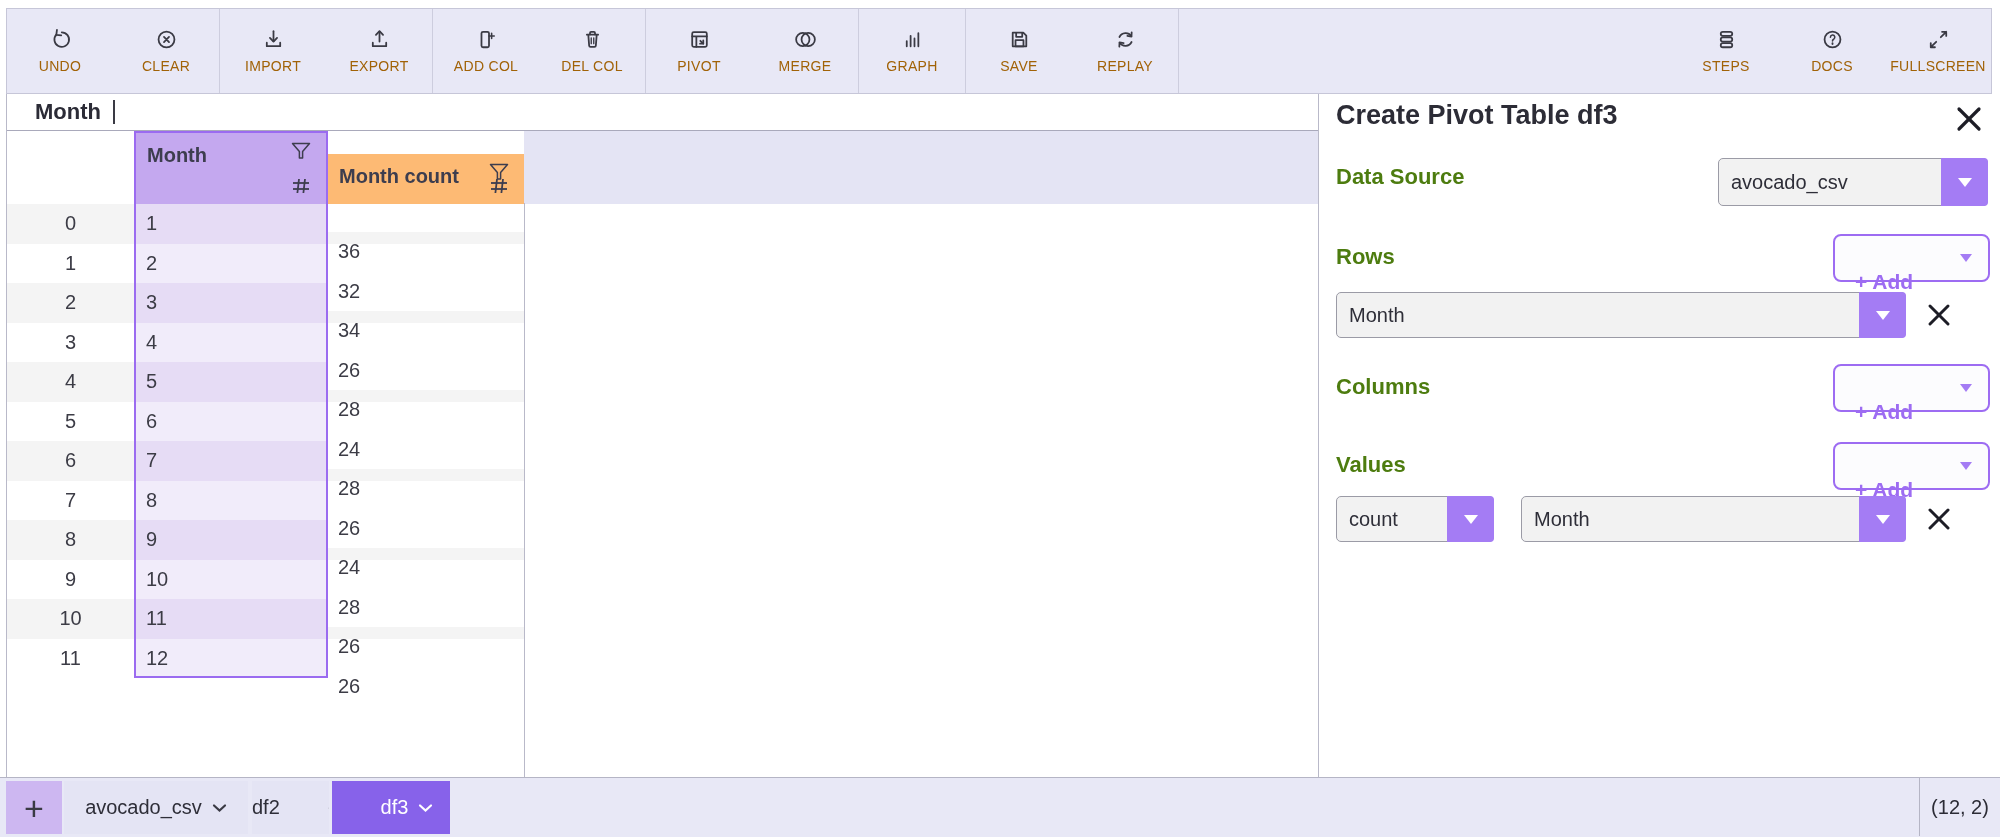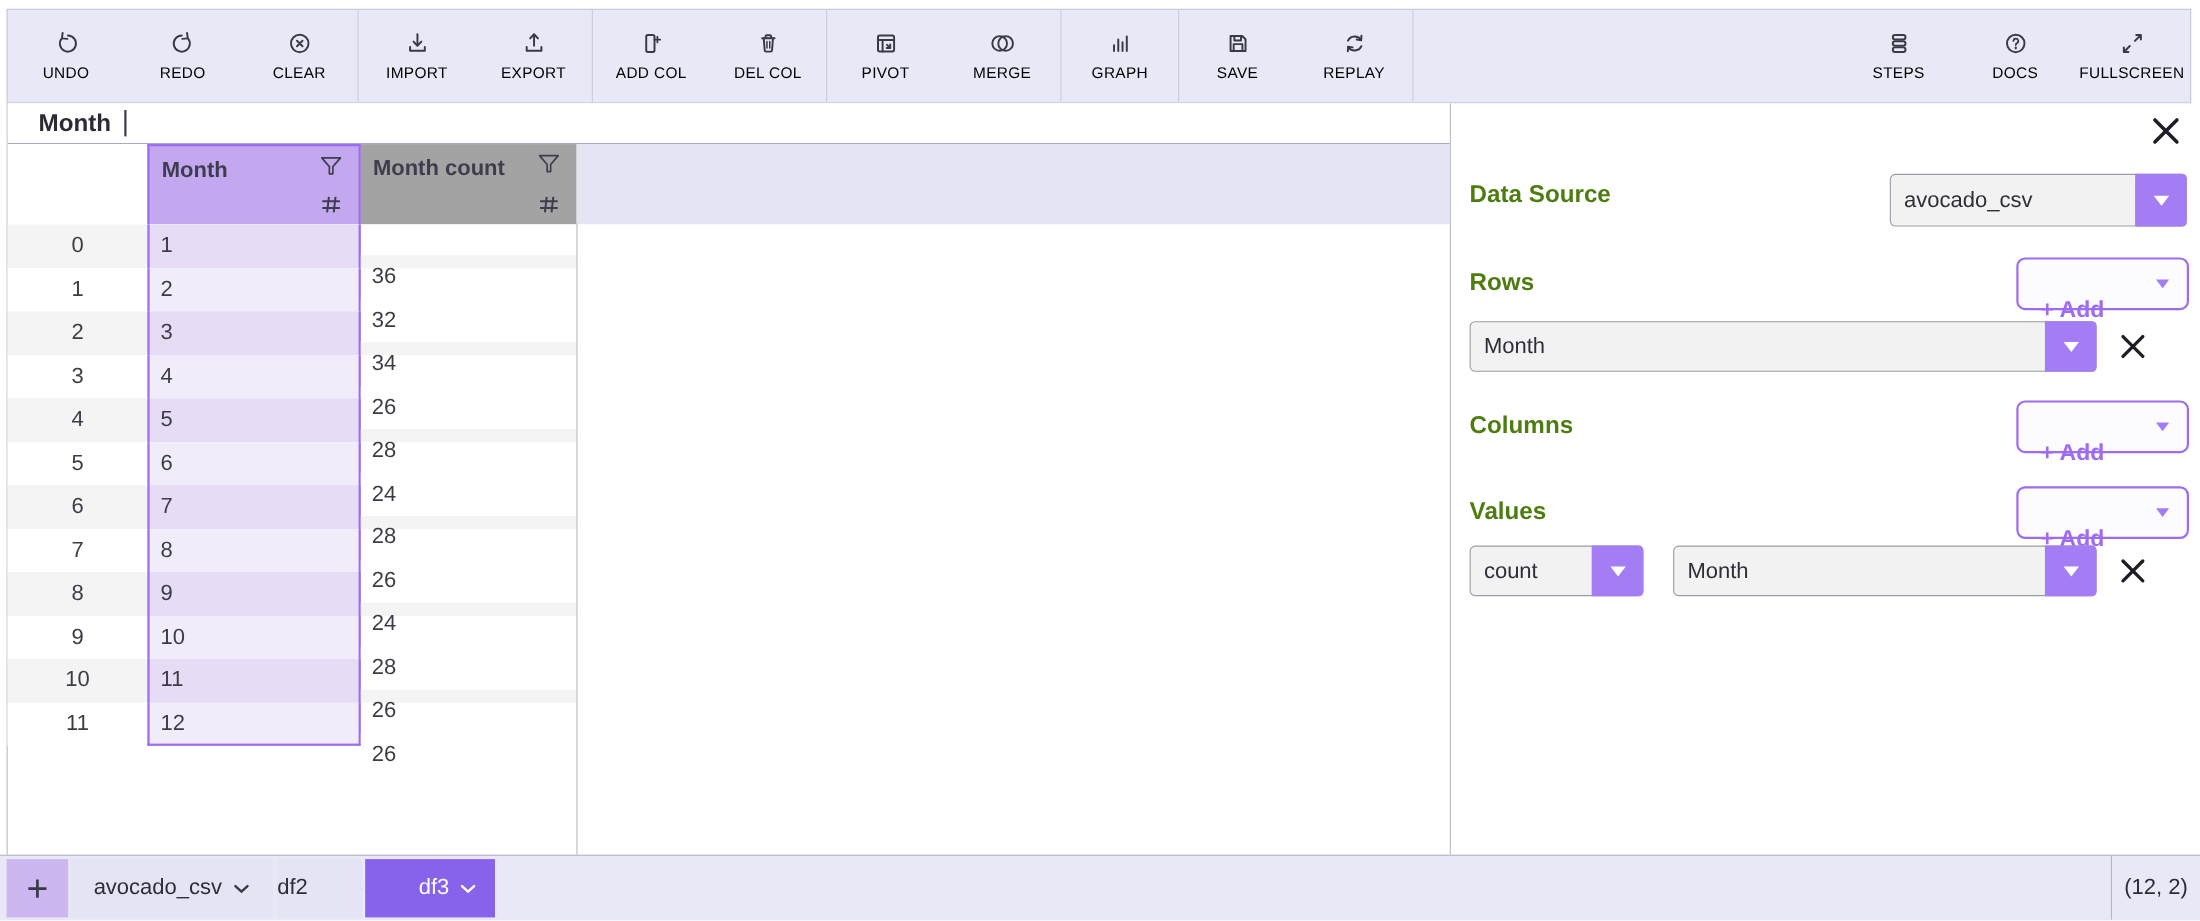--- a/index.html
+++ b/index.html
@@ -4,21 +4,21 @@
 <style>
   html,body{margin:0;padding:0;background:#fff;}
   .app{position:relative;width:2000px;height:837px;background:#fff;overflow:hidden;
        font-family:"Liberation Sans","DejaVu Sans",sans-serif;color:#2e2e38;}
 
   
   .toolbar{position:absolute;left:6px;top:8px;width:1986px;height:86px;background:#e8e8f6;
            border:1px solid #c6c6d8;display:flex;align-items:stretch;box-sizing:border-box;}
   .tbtn{width:106px;display:flex;flex-direction:column;align-items:center;justify-content:center;
         gap:7px;cursor:pointer;}
-  .tbtn .tlabel{font-size:14px;font-weight:500;letter-spacing:.3px;color:#000000;white-space:nowrap;}
+  .tbtn .tlabel{font-size:14px;font-weight:500;letter-spacing:.3px;color:#a16207;white-space:nowrap;}
   .tbtn svg{display:block;}
   .tdiv{width:1px;background:#cdcdde;margin:0;}
   .tspacer{flex:1;}
   .ic{stroke:#3a3a44;fill:none;stroke-width:1.7;stroke-linecap:round;stroke-linejoin:round;}
 
   
   .sheet-wrap{position:absolute;left:6px;top:94px;width:1312px;height:683px;background:#fff;
               border-left:1px solid #b9b9c9;box-sizing:border-box;}
   .formula-bar{height:36px;border-bottom:1px solid #a9a9bb;display:flex;align-items:center;
                padding-left:28px;background:#fff;}
@@ -27,21 +27,21 @@
   .sheet-header{display:flex;height:73px;}
   .hcell{position:relative;box-sizing:border-box;font-size:20px;font-weight:600;color:#3d3d4e;}
   .hname{position:absolute;left:11px;top:11px;}
   .hfunnel{position:absolute;right:15px;top:9px;}
   .hhash{position:absolute;right:14px;bottom:8px;}
   .col-index{width:127px;}
   .col-month{width:194px;}
   .col-count{width:196px;}
   .hcell.col-index{background:#fff;}
   .hcell.col-month{background:#c4a8ef;border:2px solid #9b6bf0;border-bottom:none;}
-  .hcell.col-count{background:#a3a3a3;}
+  .hcell.col-count{background:#fdba74;margin-top:23px;}
   .hfill{flex:1;background:#e4e4f4;}
   .sheet-body{position:relative;background:#fff;}
   .srow{display:flex;height:39.5px;}
   .cell{box-sizing:border-box;font-size:20px;color:#3c3c46;line-height:39.5px;white-space:nowrap;}
   .cell.col-index{text-align:center;}
   .cell.col-month{padding-left:10px;border-left:2px solid #9b6bf0;border-right:2px solid #9b6bf0;}
   .cell.col-month.last{border-bottom:2px solid #9b6bf0;}
   .cell.col-count{padding-left:10px;margin-top:28px;}
   .srow.even .col-index,.srow.even .col-count{background:#f4f4f4;}
   .srow.odd  .col-index,.srow.odd  .col-count{background:#ffffff;}
@@ -92,27 +92,20 @@
 
     <div class="tbtn">
       <svg class="ic" width="23" height="23" viewBox="0 0 22 22">
           <path d="M7 6.4 A 7 7 0 1 0 12.2 4.1"></path>
           <polyline points="7.6,1.9 7,6.6 11.7,7"></polyline>
         </svg>
       <span class="tlabel">UNDO</span>
     </div>
     <div class="tbtn">
       <svg class="ic" width="23" height="23" viewBox="0 0 22 22">
-          <path d="M15 6.4 A 7 7 0 1 1 9.8 4.1"></path>
-          <polyline points="14.4,1.9 15,6.6 10.3,7"></polyline>
-        </svg>
-      <span class="tlabel">REDO</span>
-    </div>
-    <div class="tbtn">
-      <svg class="ic" width="23" height="23" viewBox="0 0 22 22">
           <circle cx="11" cy="11" r="7.6"></circle>
           <path d="M8.6 8.6 L13.4 13.4 M13.4 8.6 L8.6 13.4"></path>
         </svg>
       <span class="tlabel">CLEAR</span>
     </div>
 
     <div class="tdiv"></div>
 
     <div class="tbtn">
       <svg class="ic" width="23" height="23" viewBox="0 0 22 22">
@@ -323,20 +316,21 @@
         <div class="srow odd">
           <div class="cell col-index">11</div>
           <div class="cell col-month last">12</div>
           <div class="cell col-count">26</div>
         </div>
       </div>
     <div class="grid-right-line"></div>
   </div>
 
   <div class="panel">
+    <div class="panel-title">Create Pivot Table df3</div>
     <svg class="close-x" width="30" height="30" viewBox="0 0 30 30" stroke="#1d1d26" stroke-width="3.2" stroke-linecap="round">
         <line x1="5" y1="5" x2="25" y2="25"></line>
         <line x1="25" y1="5" x2="5" y2="25"></line>
       </svg>
 
     <div class="plabel" style="left:17px;top:70px;">Data Source</div>
     <div class="pselect" style="left:399px;top:64px;width:270px;height:48px;">
       <span class="ptext">avocado_csv</span>
       <span class="pcaret">
           <span class="tri-w"></span>

